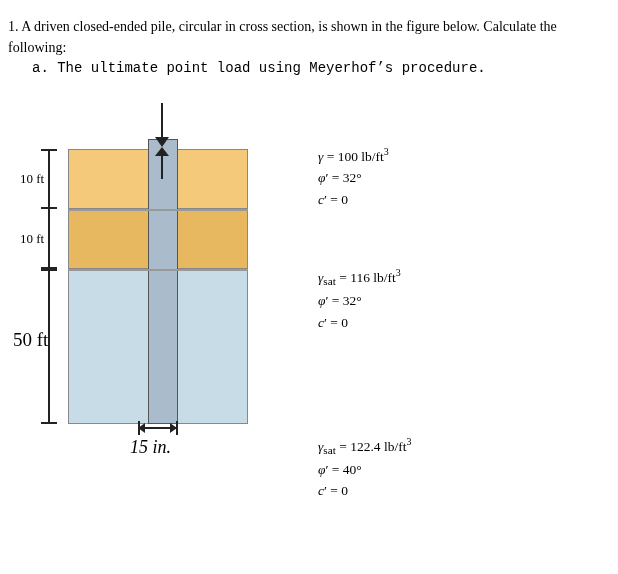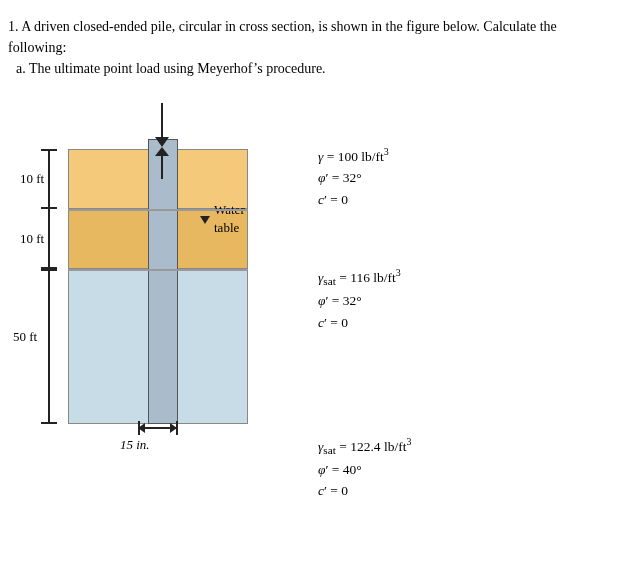--- a/index.html
+++ b/index.html
@@ -15,21 +15,22 @@
       width: 618px;
       height: 574px;
       padding: 16px 20px 10px 8px;
       position: relative;
     }
     .problem-text {
       line-height: 1.5;
       margin-bottom: 10px;
     }
     .problem-text .item {
-      margin-left: 8px;
+      margin-left: 24px;
+      font-family: Liberation Mono, monospace;
     }
     .problem-text .sub-item {
       margin-left: 32px;
     }
     .figure-area {
       display: flex;
       flex-direction: row;
       margin-top: 8px;
       position: relative;
       height: 360px;
@@ -143,37 +144,30 @@
       <div style="position:absolute; left:12px; top:82px; font-size:13px;">10 ft</div>
 
       <div style="position:absolute; left:40px; top:120px; width:2px; height:60px; background:#222;"></div>
       <div style="position:absolute; left:33px; top:178px; width:16px; height:2px; background:#222;"></div>
       <div style="position:absolute; left:12px; top:142px; font-size:13px;">10 ft</div>
 
       <div style="position:absolute; left:40px; top:180px; width:2px; height:155px; background:#222;"></div>
       <div style="position:absolute; left:33px; top:333px; width:16px; height:2px; background:#222;"></div>
 
       <div style="position:absolute; left:33px; top:180px; width:16px; height:2px; background:#222;"></div>
-      <div style="position:absolute; left:5px; top:240px; font-size:13px;">50 ft</div>
+      <div style="position:absolute; left:5px; top:240px; font-size:19px;">50 ft</div>
 
-      <div style="position:absolute; left:192px; top:112px; display:flex; align-items:center; gap:4px;">
-        <div style="width:0; height:0; border-left:5px solid transparent; border-right:5px solid transparent; border-top:8px solid #222; margin-top:2px;"></div>
-        <div style="font-size:13px; line-height:1.4;">
-          <div>Water</div>
-          <div>table</div>
-        </div>
-      </div>
 
       <div style="position:absolute; left:130px; top:332px; width:2px; height:14px; background:#222;"></div>
       <div style="position:absolute; left:168px; top:332px; width:2px; height:14px; background:#222;"></div>
       <div style="position:absolute; left:130px; top:338px; width:40px; height:2px; background:#222;"></div>
 
       <div style="position:absolute; left:130px; top:334px; width:0; height:0; border-top:5px solid transparent; border-bottom:5px solid transparent; border-right:7px solid #222;"></div>
       <div style="position:absolute; left:162px; top:334px; width:0; height:0; border-top:5px solid transparent; border-bottom:5px solid transparent; border-left:7px solid #222;"></div>
-      <div style="position:absolute; left:112px; top:348px; font-size:13px; font-style:italic;">15 in.</div>
+      <div style="position:absolute; left:122px; top:348px; font-size:18px; font-style:italic;">15 in.</div>
 
       <div style="position:absolute; left:60px; top:120px; width:180px; height:2px; background:#999;"></div>
       <div style="position:absolute; left:60px; top:180px; width:180px; height:2px; background:#999;"></div>
     </div>
 
     <div class="labels-area">
 
       <div class="label-group">
         <div><em>γ</em> = 100 lb/ft<sup>3</sup></div>
         <div><em>φ</em>′ = 32°</div>

